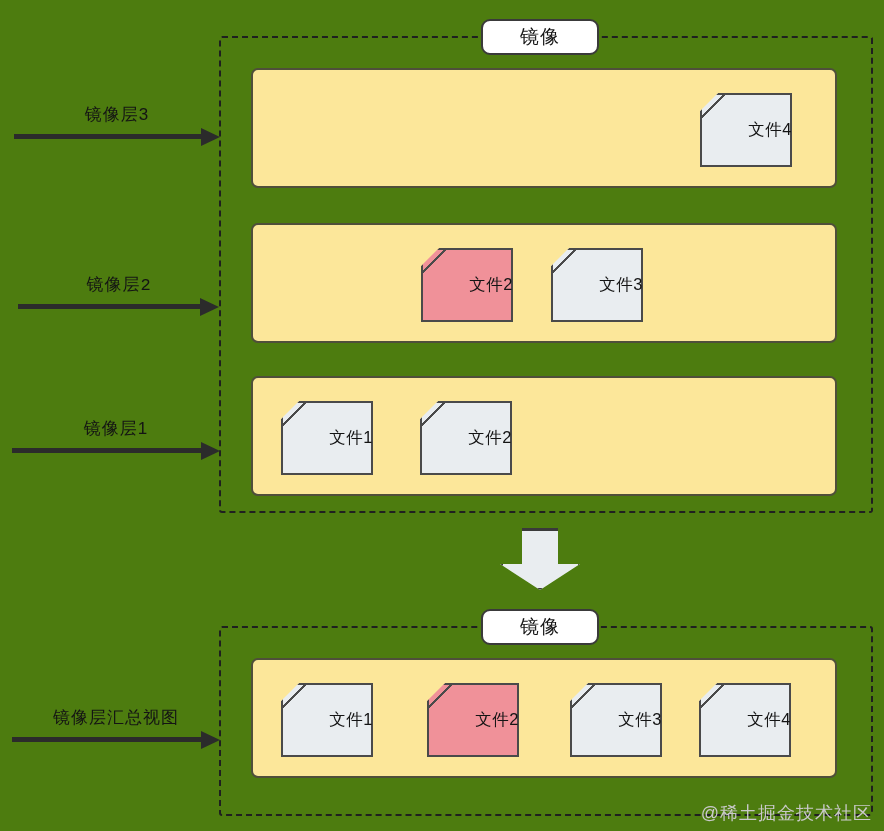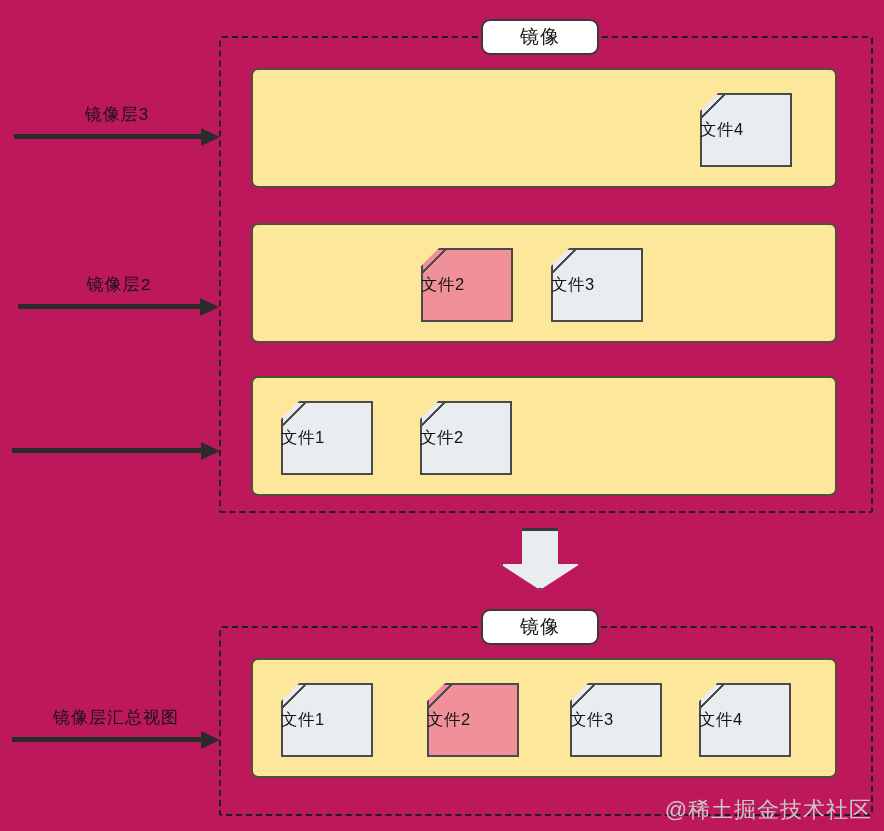--- a/index.html
+++ b/index.html
@@ -9,21 +9,21 @@
     background: #ffffff;
   }
   body {
     font-family: "Liberation Sans", "DejaVu Sans", sans-serif;
     color: #1a1a1a;
   }
   #stage {
     position: relative;
     width: 884px;
     height: 831px;
-    background: #be185d;
+    background: #4d7c0f;
     overflow: hidden;
   }
 
   
   .image-container {
     position: absolute;
     border: 2.5px dashed #1f1f1f;
     background: transparent;
     box-sizing: border-box;
     border-radius: 3px;
@@ -76,21 +76,21 @@
   #layer-band-summary { left: 251px; top: 658px; width: 586px; height: 120px; }
 
   
   .file-shape {
     position: absolute;
     width: 92px;
     height: 74px;
     box-sizing: border-box;
     display: flex;
     align-items: center;
-    justify-content: flex-start;
+    justify-content: flex-end;
     font-size: 16.5px;
     color: #141414;
     letter-spacing: 0.5px;
     z-index: 3;
     
     clip-path: polygon(18px 0, 100% 0, 100% 100%, 0 100%, 0 18px);
     background:
       linear-gradient(135deg, transparent 0, transparent 17.2px, #4a4a4a 17.2px, #4a4a4a 19.6px, transparent 19.6px) no-repeat,
       #E9EDF0;
     border: 0;
@@ -201,21 +201,21 @@
     padding: 2.5px;
     box-sizing: border-box;
     pointer-events: none;
   }
 
   
   #watermark {
     position: absolute;
     right: 12px;
     bottom: 6px;
-    font-size: 22px;
+    font-size: 18px;
     color: #c9c9c9;
     letter-spacing: 1px;
     z-index: 7;
     white-space: nowrap;
     user-select: none;
   }
 </style>
 </head>
 <body>
 
@@ -254,20 +254,21 @@
     <div class="arrow-head"></div>
   </div>
 
   <div id="layer-arrow-2" class="layer-arrow">
     <span class="arrow-label">镜像层2</span>
     <div class="arrow-line"></div>
     <div class="arrow-head"></div>
   </div>
 
   <div id="layer-arrow-1" class="layer-arrow">
+    <span class="arrow-label">镜像层1</span>
     <div class="arrow-line"></div>
     <div class="arrow-head"></div>
   </div>
 
   <div id="flow-down-arrow"></div>
 
   <div id="image-container-bottom" class="image-container"></div>
 
   <div id="container-title-bottom" class="container-title">
     <span>镜像</span>

